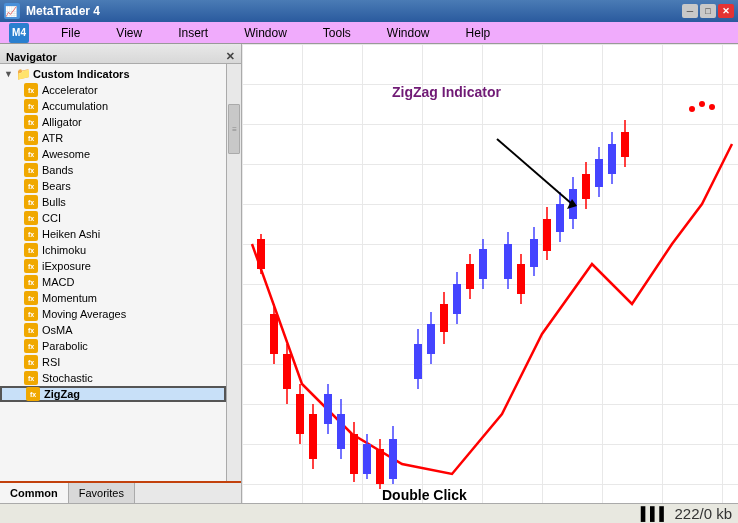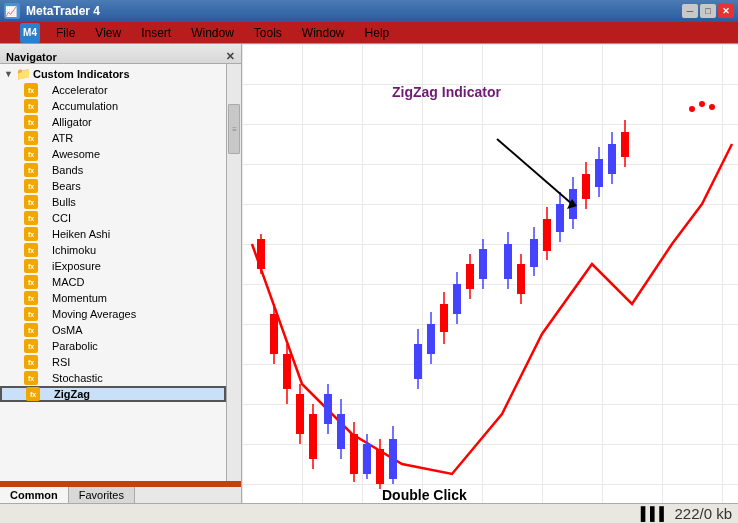--- a/index.html
+++ b/index.html
@@ -53,26 +53,26 @@
       font-size: 9px;
       cursor: pointer;
       border-radius: 2px;
     }
     .title-btn.minimize { background: #c8c8c8; color: #333; }
     .title-btn.maximize { background: #c8c8c8; color: #333; }
     .title-btn.close { background: #e53333; color: white; font-weight: bold; }
 
     
     .menu-bar {
-      background: #b91c1c;
+      background: #f0abfc;
       height: 22px;
       display: flex;
       align-items: center;
-      padding: 0 20px;
-      gap: 4px;
+      padding: 0 9px;
+      gap: 20px;
       border-bottom: 1px solid #999;
     }
     .menu-logo {
       width: 20px;
       height: 20px;
       background: #2a7fcf;
       border-radius: 2px;
       margin-right: 4px;
       display: flex; align-items: center; justify-content: center;
       color: white; font-size: 10px; font-weight: bold;
@@ -144,21 +144,21 @@
     }
     .tree-root-label {
       font-size: 11px;
       font-weight: bold;
     }
     .tree-item {
       display: flex;
       align-items: center;
       padding: 1px 4px 1px 24px;
       cursor: pointer;
-      gap: 14px;
+      gap: 4px;
       height: 16px;
     }
     .tree-item.selected {
       background: #c8e0f8;
       border: 2px solid #555;
       font-weight: bold;
     }
     .item-icon {
       width: 14px;
       height: 14px;
@@ -176,21 +176,21 @@
 
     
     .navigator-tree::-webkit-scrollbar { width: 14px; }
     .navigator-tree::-webkit-scrollbar-track { background: #f0f0f0; }
     .navigator-tree::-webkit-scrollbar-thumb { background: #c0c0c0; border: 1px solid #aaa; }
 
     
     .navigator-tabs {
       height: 22px;
       display: flex;
-      border-top: 6px solid #c2410c;
+      border-top: 2px solid #c2410c;
       background: #e8e8e8;
       margin-top: 48px;
     }
     .nav-tab {
       padding: 2px 10px;
       font-size: 11px;
       cursor: pointer;
       border-right: 1px solid #aaa;
       background: #d8d8d8;
       display: flex; align-items: center;

